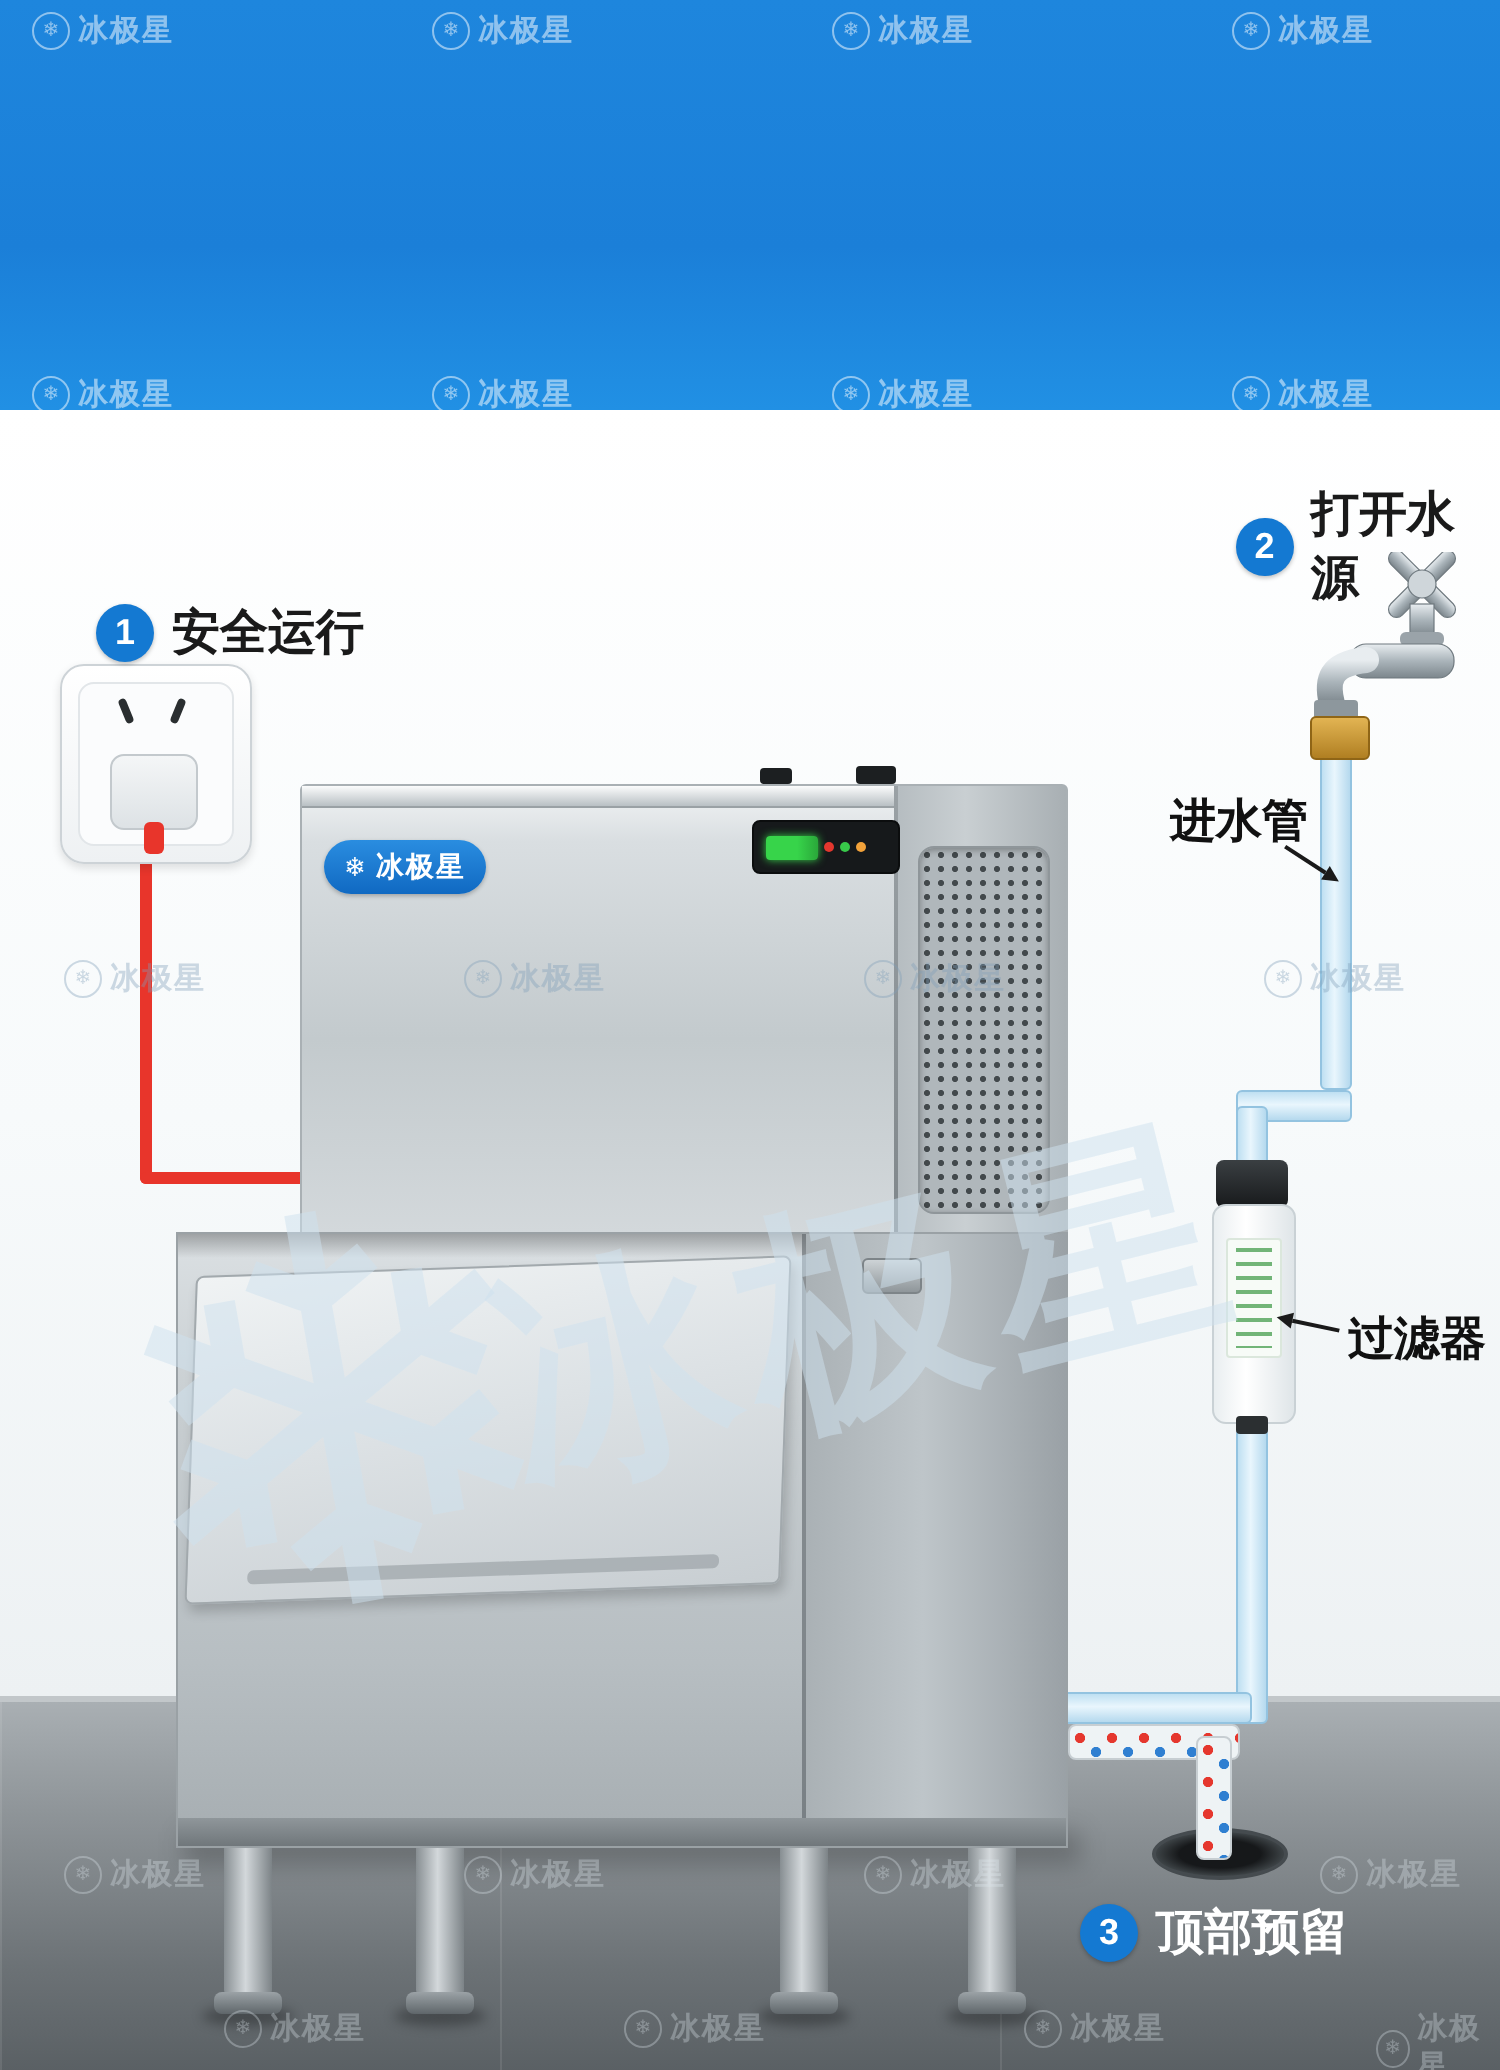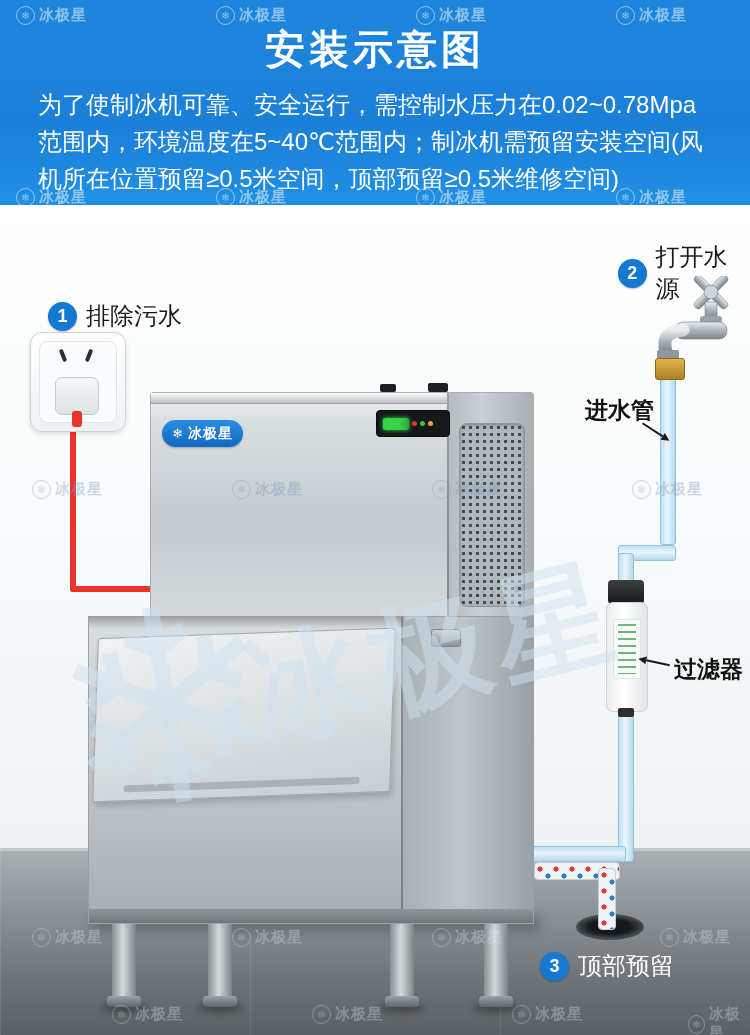--- a/index.html
+++ b/index.html
@@ -35,21 +35,21 @@
   .wm-flake-big{position:absolute;left:55px;top:575px;font-size:270px;line-height:1;
     color:#cfe2ef;opacity:.5;z-index:3;transform:rotate(-10deg);pointer-events:none;}
   .wm-text-big{position:absolute;left:245px;top:575px;font-size:118px;font-weight:bold;
     color:#cfe2ef;opacity:.5;letter-spacing:8px;transform:rotate(-14deg);z-index:3;pointer-events:none;}
 
   
   .step{position:absolute;display:flex;align-items:center;gap:9px;z-index:6;}
   .step-num{width:29px;height:29px;border-radius:50%;background:#1479d2;color:#fff;
     font-weight:bold;font-size:18px;display:flex;align-items:center;justify-content:center;
     box-shadow:0 1px 2px rgba(0,0,0,.25);}
-  .step-label{font-size:24px;font-weight:normal;color:#1a1a1a;}
+  .step-label{font-size:24px;font-weight:bold;color:#1a1a1a;}
   .step-label.lt{color:#ffffff;}
   .plabel{position:absolute;font-size:23px;font-weight:600;color:#111;z-index:6;}
   .arrow{position:absolute;display:flex;align-items:center;z-index:6;}
   .a-line{width:24px;height:2px;background:#1a1a1a;}
   .a-head{width:0;height:0;border-left:8px solid #1a1a1a;border-top:4.5px solid transparent;
     border-bottom:4.5px solid transparent;}
 
   
   .socket{position:absolute;left:30px;top:332px;width:94px;height:98px;background:linear-gradient(180deg,#ffffff,#eef1f3);
     border:1px solid #cdd3d7;border-radius:12px;box-shadow:0 2px 5px rgba(0,0,0,.12);z-index:2;}
@@ -146,22 +146,20 @@
 <body>
 
 <div class="stage">
 
   <div class="header"></div>
   <div class="wall"></div>
   <div class="floor">
       <div class="tilelines"></div>
     </div>
 
-  <div class="title">安装示意图</div>
-  <div class="desc">为了使制冰机可靠、安全运行，需控制水压力在0.02~0.78Mpa范围内，环境温度在5~40℃范围内；制冰机需预留安装空间(风机所在位置预留≥0.5米空间，顶部预留≥0.5米维修空间)</div>
 
   <div class="mach-sh"></div>
   <div class="drain"></div>
 
   <div class="cord-v"></div>
   <div class="cord-h"></div>
 
   <div class="socket">
     <div class="plate"></div>
     <div class="slot l"></div>
@@ -331,21 +329,21 @@
       <i class="wmi">❄</i>
       <b class="wmt">冰极星</b>
     </span>
   <span class="wm on-floor" style="left:688px;top:1005px;">
       <i class="wmi">❄</i>
       <b class="wmt">冰极星</b>
     </span>
 
   <div class="step" style="left:48px;top:300px;">
     <span class="step-num">1</span>
-    <span class="step-label">排除污水</span>
+    <span class="step-label">安全运行</span>
   </div>
   <div class="step" style="left:618px;top:241px;">
     <span class="step-num">2</span>
     <span class="step-label">打开水源</span>
   </div>
   <div class="step" style="left:540px;top:950px;">
     <span class="step-num">3</span>
     <span class="step-label lt">顶部预留</span>
   </div>
 

